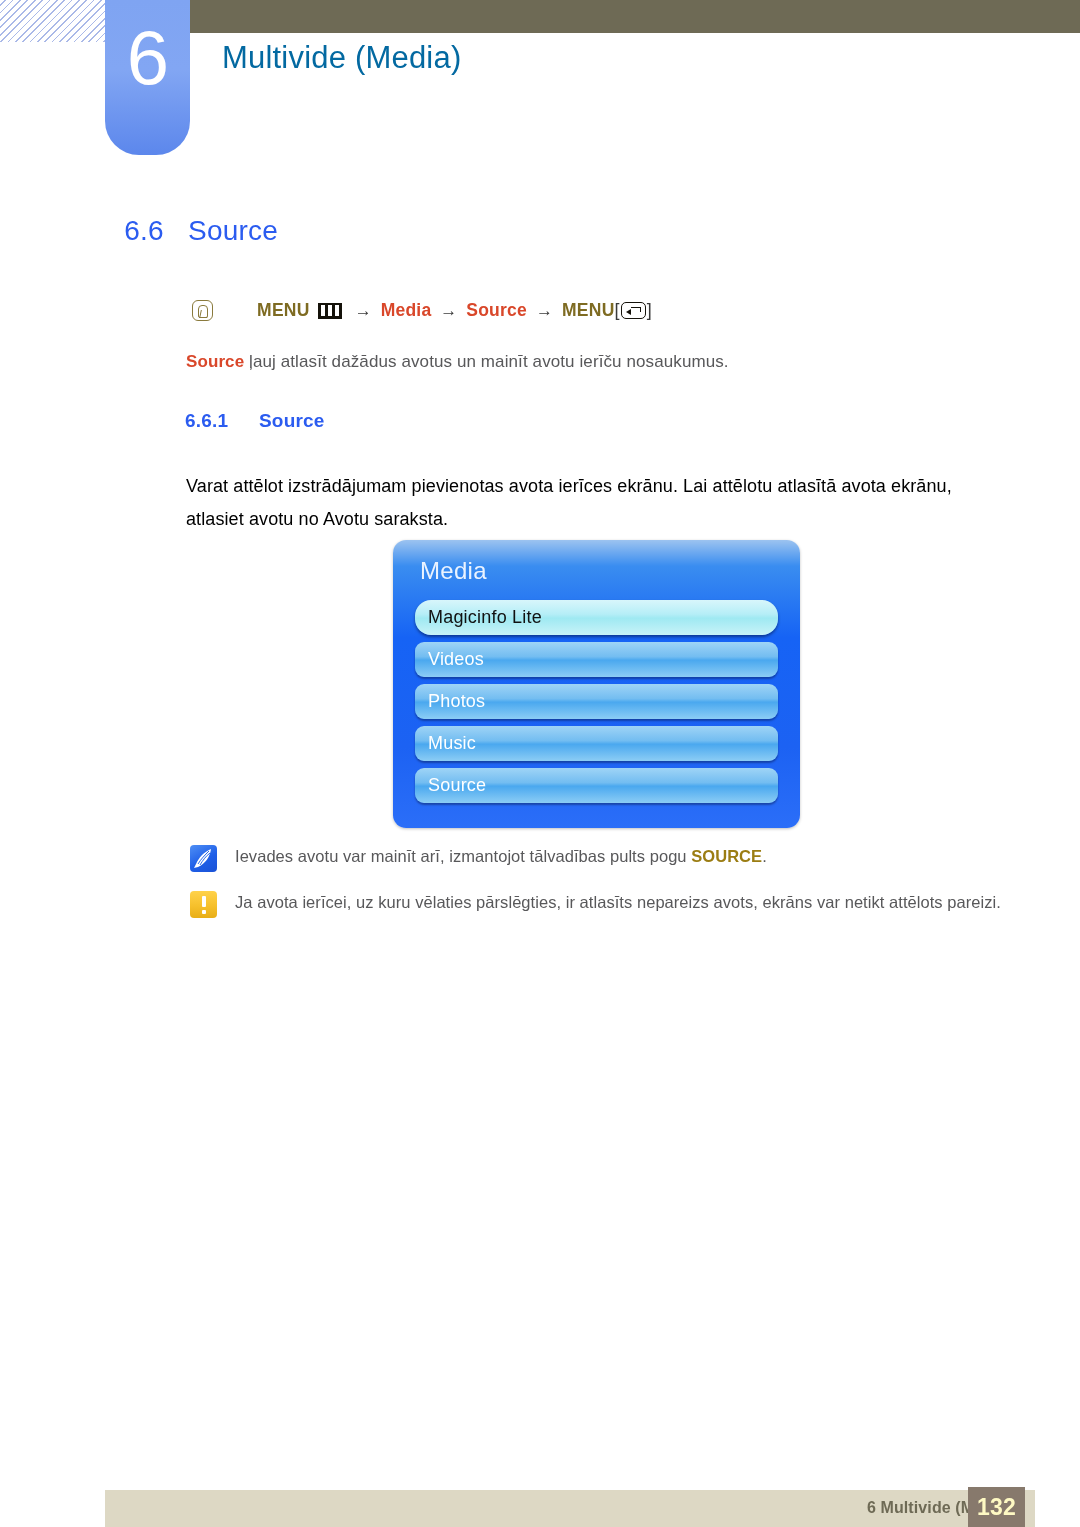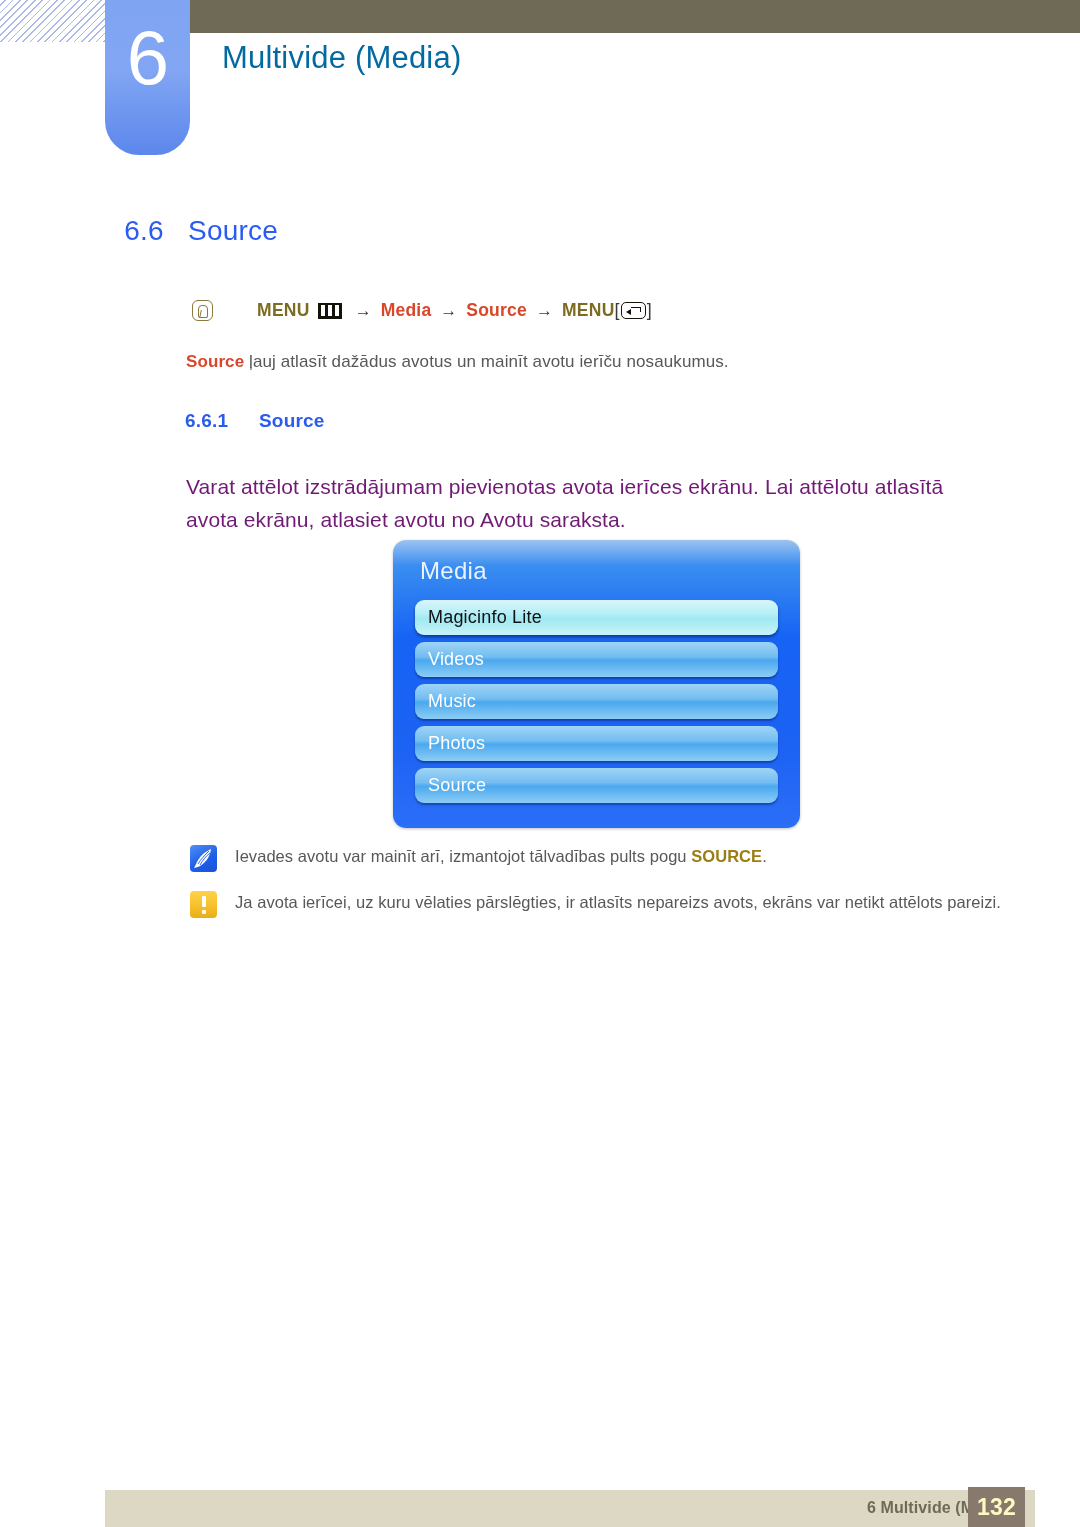--- a/index.html
+++ b/index.html
@@ -185,23 +185,23 @@
     font-size: 17px;
     color: #58585a;
     letter-spacing: 0.1px;
   }
   .desc-line .kw { color: #d9472a; font-weight: 700; }
 
   .para {
     position: absolute;
     left: 186px; top: 470px;
     width: 812px;
-    font-size: 21px;
+    font-size: 18px;
     line-height: 33px;
-    color: #701a75;
+    color: #000000;
     letter-spacing: 0.1px;
   }
 
   
   .osd {
     position: absolute;
     left: 393px; top: 540px;
     width: 407px; height: 288px;
     border-radius: 13px;
     background: linear-gradient(180deg,
@@ -235,20 +235,21 @@
     background: linear-gradient(180deg,
         #9fd4f6 0%, #73bdf1 42%, #4aa8ef 52%, #8ccdf5 100%);
     color: #ffffff;
     box-shadow: 0 2px 2px rgba(0,0,30,0.35);
   }
   .osd-item.selected {
     background: linear-gradient(180deg,
         #d8f6fb 0%, #b6eef7 40%, #9fe9f2 52%, #c9f3f8 100%);
     color: #111111;
     box-shadow: 0 2px 3px rgba(0,0,30,0.45);
+    border-radius: 16px;
   }
 
   
   .note {
     position: absolute;
     display: flex;
     align-items: flex-start;
     font-size: 16.5px;
     color: #58585a;
     letter-spacing: 0.05px;
@@ -369,22 +370,22 @@
     <span class="num">6.6.1</span><span>Source</span>
   </div>
 
   <div class="para">Varat attēlot izstrādājumam pievienotas avota ierīces ekrānu. Lai attēlotu atlasītā avota ekrānu, atlasiet avotu no Avotu saraksta.</div>
 
   <div class="osd">
     <div class="osd-title">Media</div>
     <div class="osd-items">
       <div class="osd-item selected">Magicinfo Lite</div>
       <div class="osd-item">Videos</div>
+      <div class="osd-item">Photos</div>
       <div class="osd-item">Music</div>
-      <div class="osd-item">Photos</div>
       <div class="osd-item">Source</div>
     </div>
   </div>
 
   <div class="note note-2">
     <span class="icon-warn"></span>
     <span class="note-text">Ja avota ierīcei, uz kuru vēlaties pārslēgties, ir atlasīts nepareizs avots, ekrāns var netikt attēlots pareizi.</span>
   </div>
 
   <div class="note note-1">

